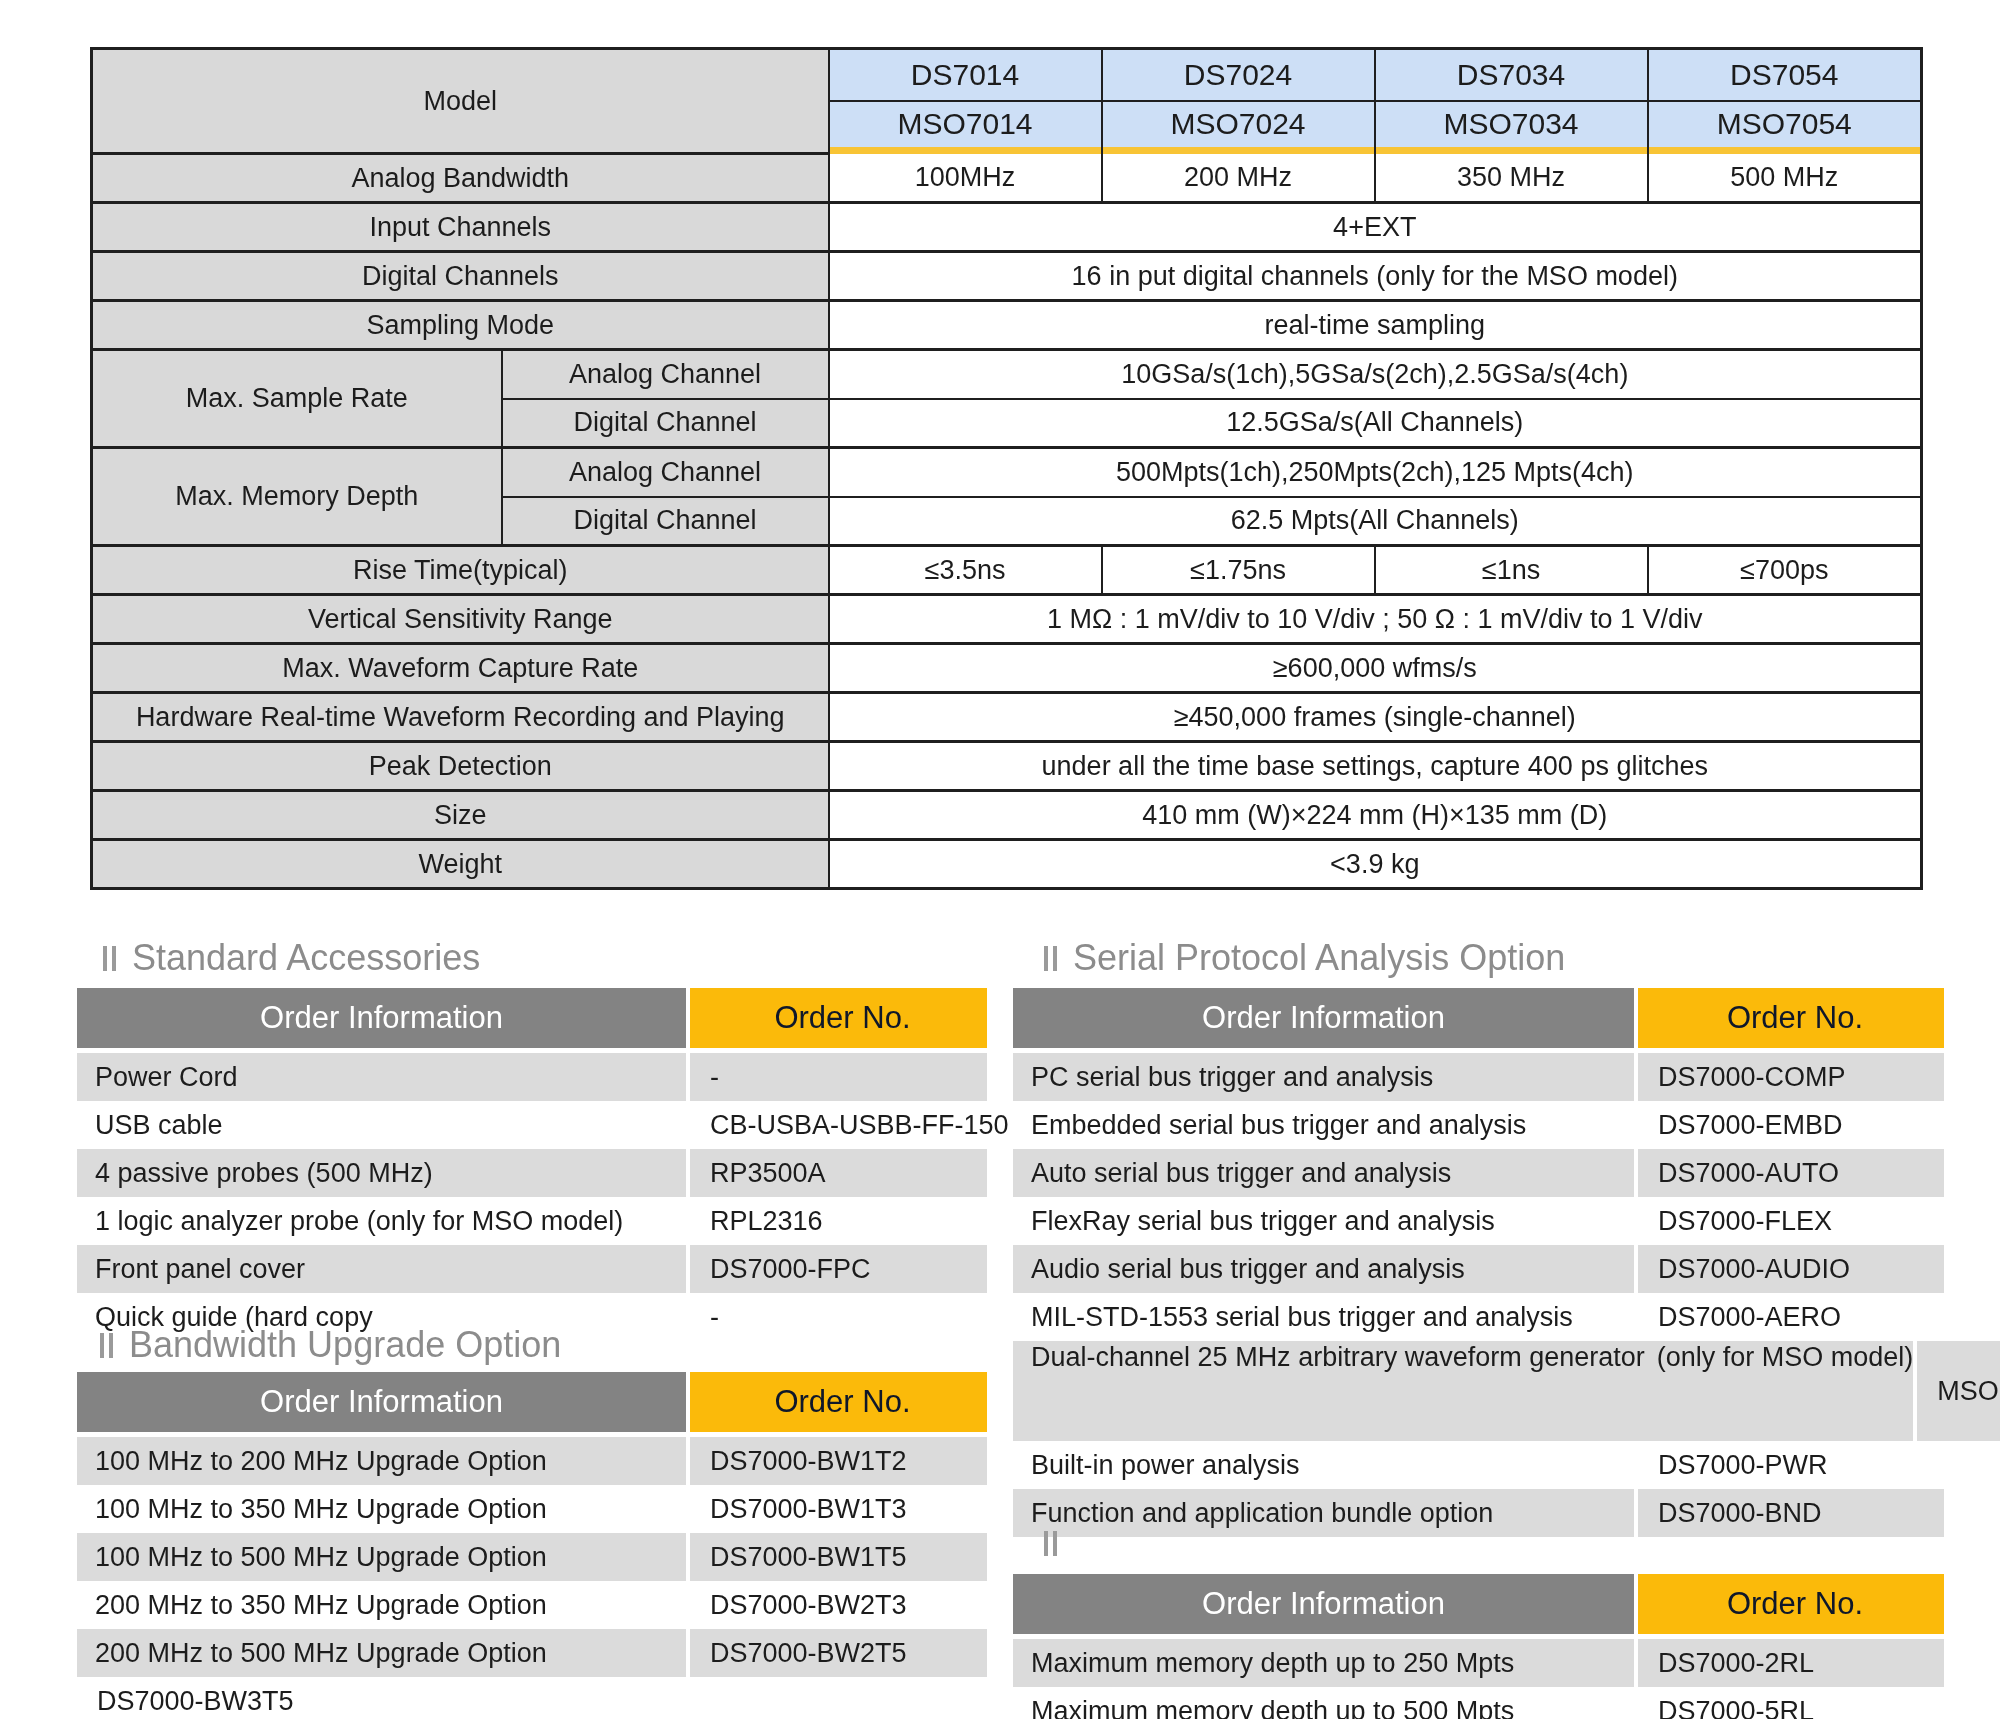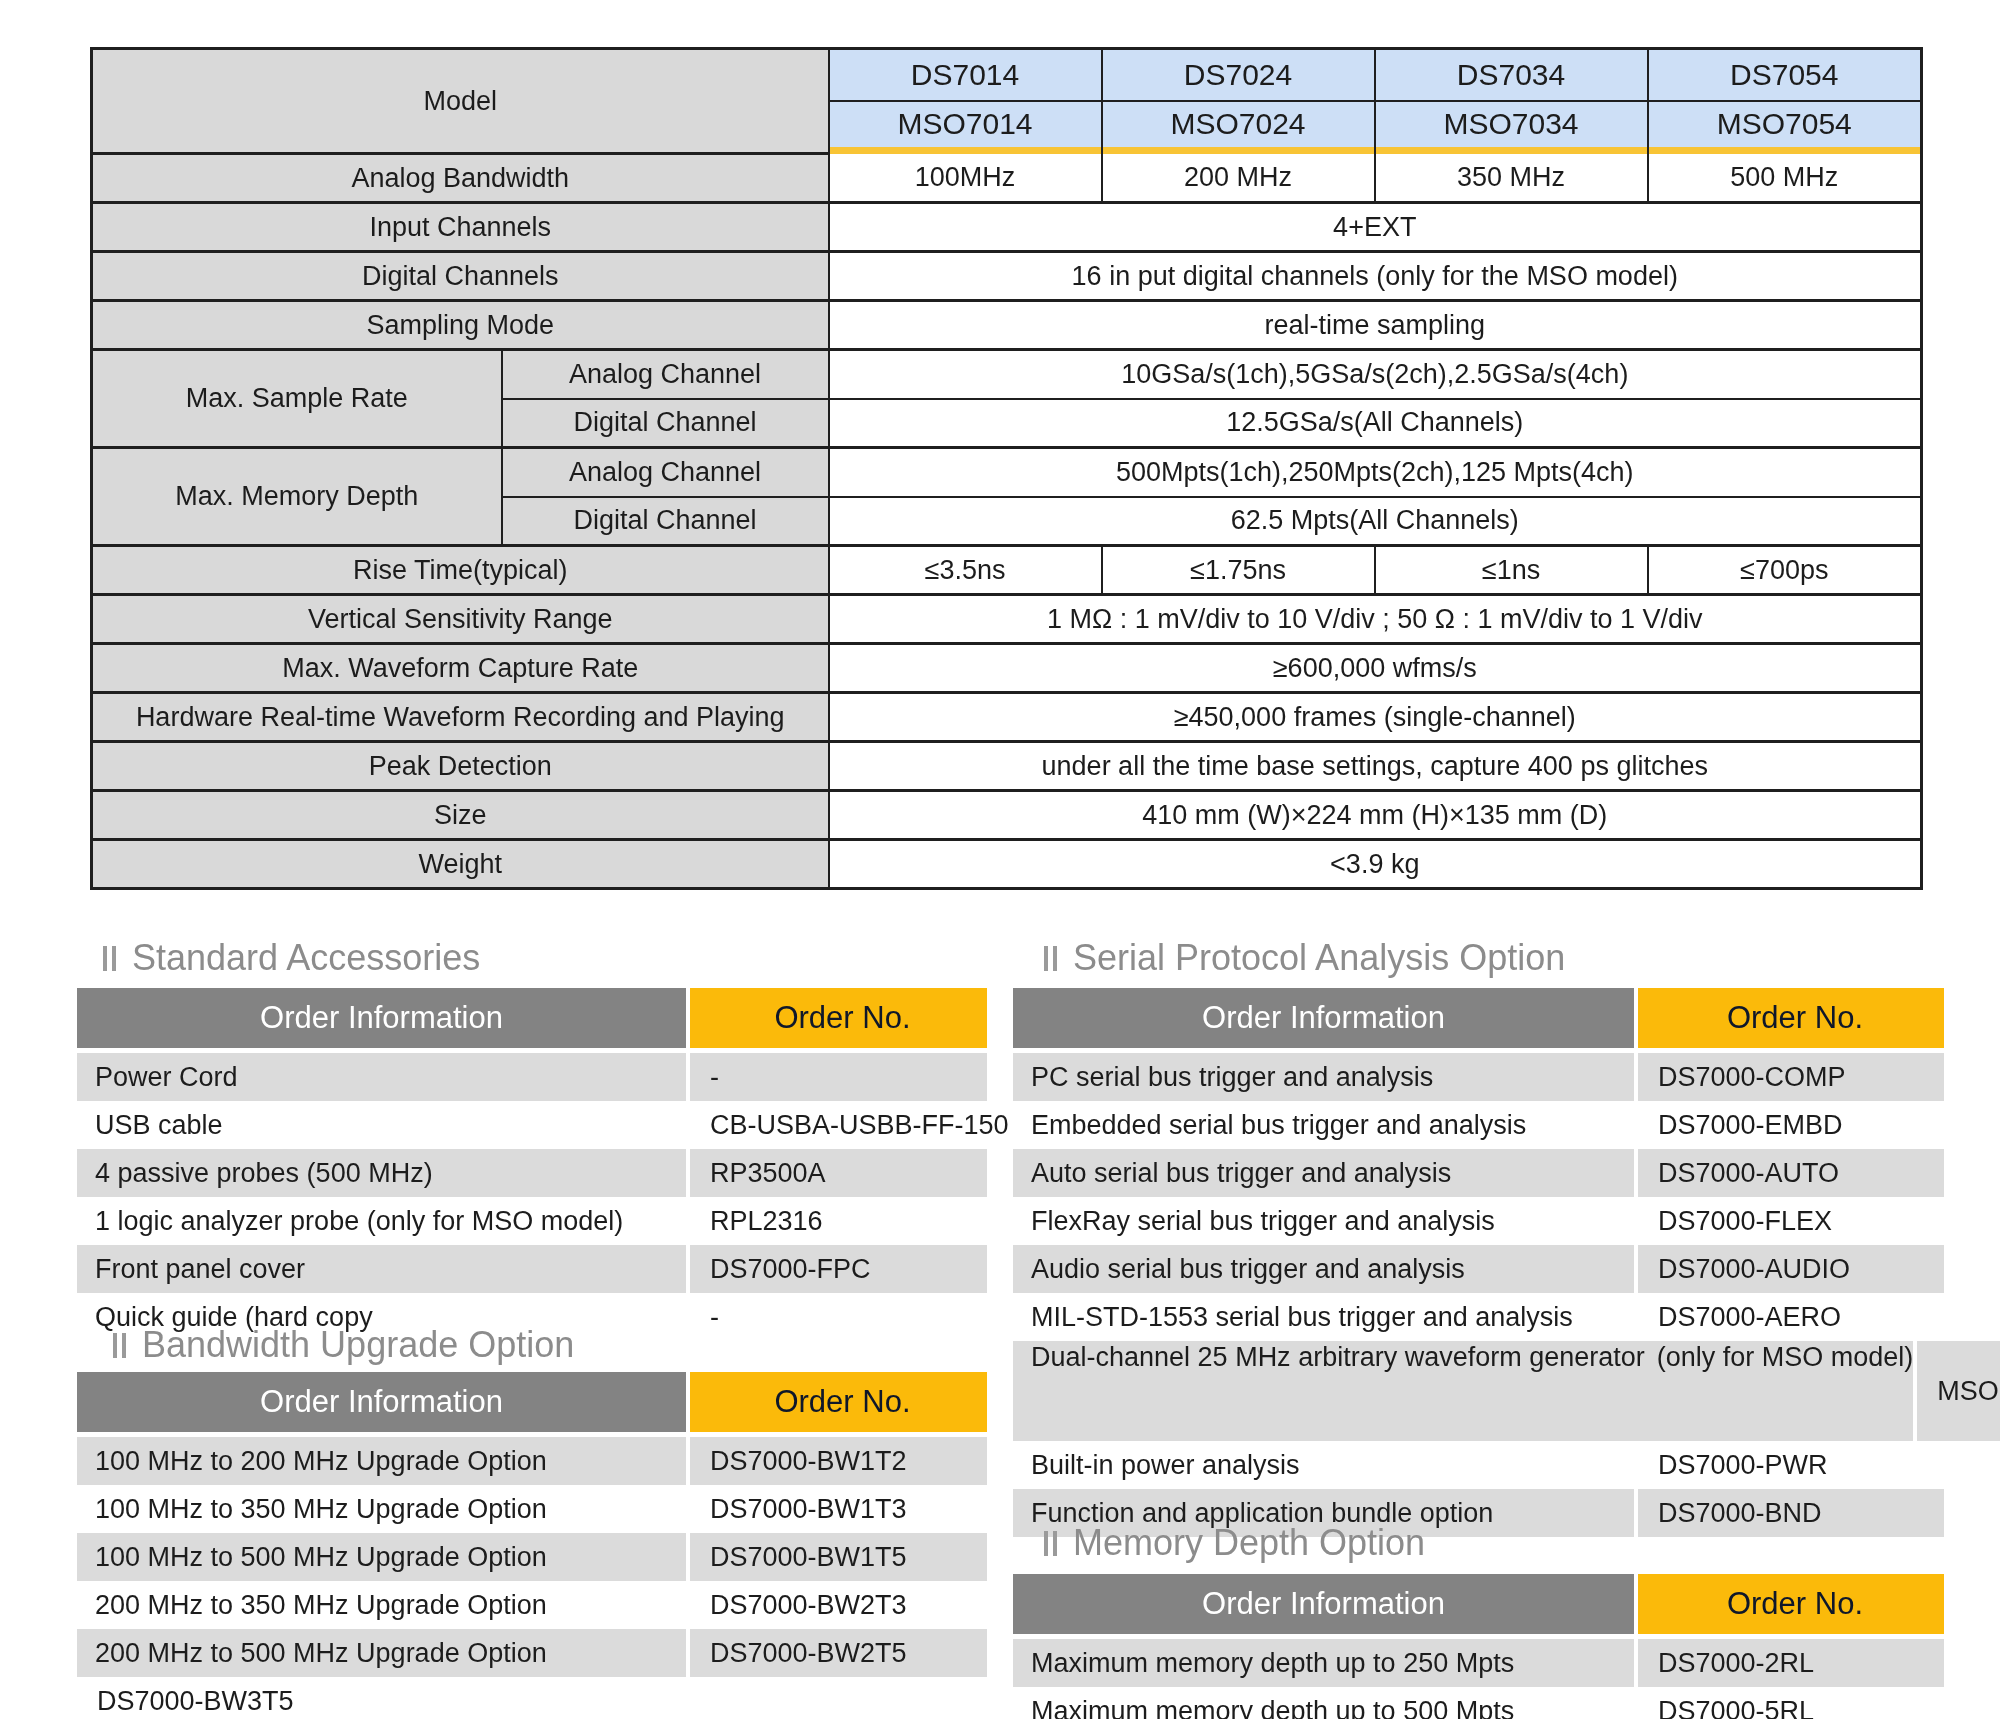--- a/index.html
+++ b/index.html
@@ -200,21 +200,21 @@
     <div class="orow g">
       <div class="oc-info">Front panel cover</div>
       <div class="oc-no">DS7000-FPC</div>
     </div>
     <div class="orow">
       <div class="oc-info">Quick guide (hard copy</div>
       <div class="oc-no">-</div>
     </div>
   </div>
 
-  <div class="sec-title" style="left:113px;top:1322px">
+  <div class="sec-title" style="left:100px;top:1322px">
     <span class="bars">
         <i></i>
         <i></i>
       </span>
     <span>Bandwidth Upgrade Option</span>
   </div>
 
   <div class="opt left" style="left:77px;top:1372px;width:910px">
     <div class="oh">
       <div class="oh-info">Order Information</div>
@@ -297,21 +297,20 @@
       <div class="oc-info">Function and application bundle option</div>
       <div class="oc-no">DS7000-BND</div>
     </div>
   </div>
 
   <div class="sec-title" style="left:1044px;top:1520px">
     <span class="bars">
         <i></i>
         <i></i>
       </span>
-    <span>Memory Depth Option</span>
   </div>
 
   <div class="opt right" style="left:1013px;top:1574px;width:931px">
     <div class="oh">
       <div class="oh-info">Order Information</div>
       <div class="oh-no">Order No.</div>
     </div>
     <div class="orow g">
       <div class="oc-info">Maximum memory depth up to 250 Mpts</div>
       <div class="oc-no">DS7000-2RL</div>

